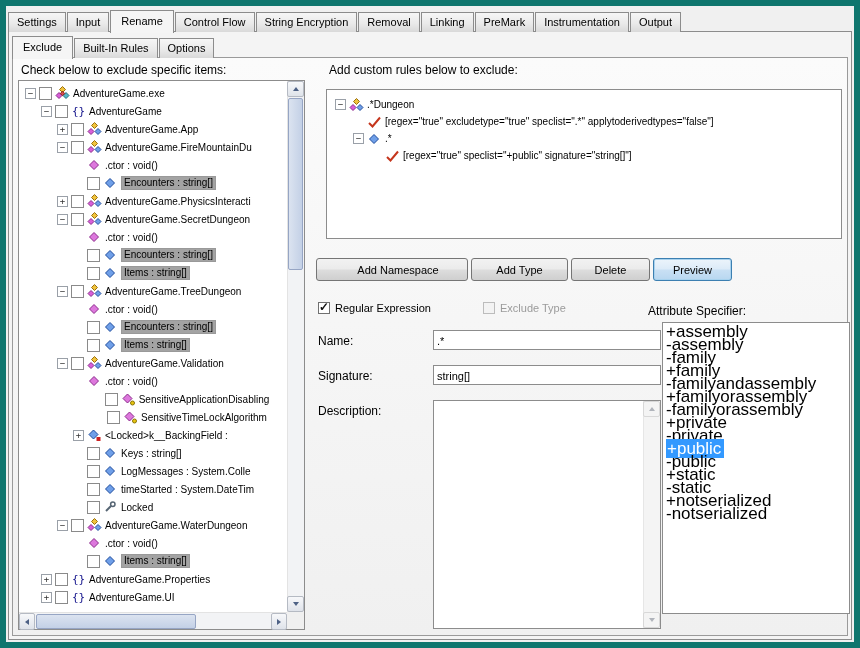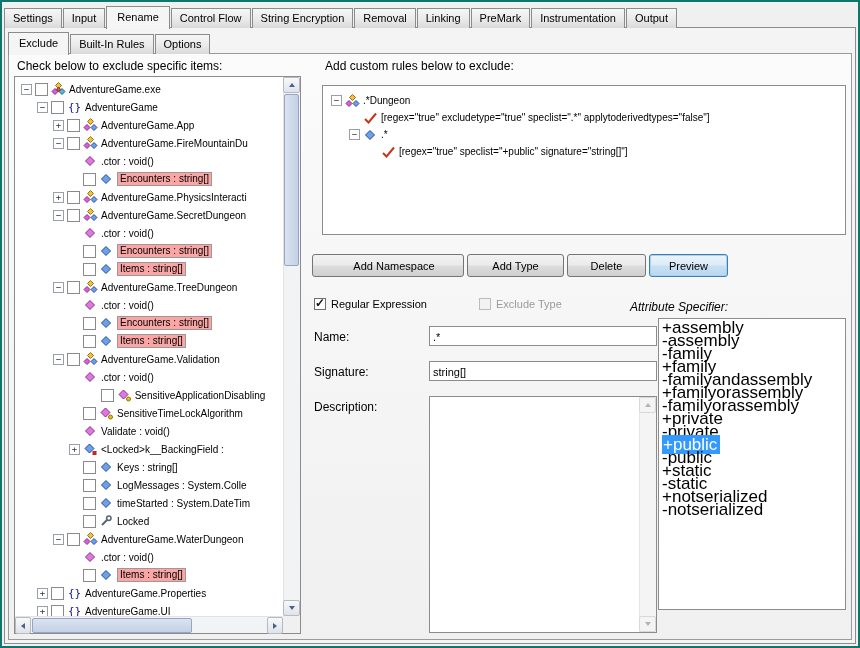--- a/index.html
+++ b/index.html
@@ -1,18 +1,18 @@
 <!DOCTYPE html>
 <html><head>
 <meta charset="utf-8">
 <style>
   html,body{margin:0;padding:0;width:860px;height:648px;overflow:hidden;
     font-family:"Liberation Sans",sans-serif;background:#e8e8e8;}
   .window{position:relative;width:860px;height:648px;box-sizing:border-box;
-    border:2px solid #0f766e;background:#f0f0f0;font-size:11px;color:#000;}
+    border:6px solid #0f766e;background:#f0f0f0;font-size:11px;color:#000;}
 
   
   .tabstrip{position:absolute;display:flex;align-items:flex-end;z-index:3;}
   .tab{height:19px;line-height:19px;padding:0 8px;margin-right:1px;white-space:nowrap;
     border:1px solid #8c8c8c;border-bottom:none;cursor:default;
     background:linear-gradient(#f6f6f6,#eaeaea 55%,#d9d9d9);}
   .tab.active{height:22px;line-height:21px;background:#f5f5f5;position:relative;
     margin-bottom:-1px;z-index:4;padding:0 10px;}
   #main-tabs{left:2px;top:2px;height:24px;}
   .main-page{position:absolute;left:2px;top:25px;right:2px;bottom:2px;
@@ -33,21 +33,21 @@
   
   .trow{display:flex;align-items:center;height:18px;white-space:nowrap;overflow:hidden;}
   .rules-view .trow{height:17px;}
   .expand{width:9px;height:9px;box-sizing:content-box;border:1px solid #9aa0a8;background:#fff;
     font:9px/8px "DejaVu Sans Mono",monospace;text-align:center;color:#333;margin-right:3px;flex:none;}
   .espace{width:14px;flex:none;}
   .cb{width:11px;height:11px;border:1px solid #8a8a8a;background:#fff;margin-right:3px;flex:none;}
   .ic{width:15px;height:14px;margin-right:3px;flex:none;}
   .ic svg{display:block;}
   .tl{font-size:10px;}
-  .tl.hl{background:#fca5a5;border:1px solid #999;padding:0 2px;line-height:12px;}
+  .tl.hl{background:#a3a3a3;border:1px solid #999;padding:0 2px;line-height:12px;}
 
   
   .sb-v{position:absolute;right:0;top:0;width:17px;background:#f2f3f5;border-left:1px solid #e3e3e3;box-sizing:border-box;}
   .tree-box .sb-v{bottom:17px;}
   .sb-h{position:absolute;left:0;bottom:0;right:17px;height:17px;background:#f2f3f5;border-top:1px solid #e3e3e3;box-sizing:border-box;}
   .sb-corner{position:absolute;right:0;bottom:0;width:17px;height:17px;background:#f0f0f0;}
   .sb-btn{position:absolute;width:17px;height:16px;display:flex;align-items:center;justify-content:center;
     background:linear-gradient(#f7f8fa,#dfe3ea);border:1px solid #b5bac3;box-sizing:border-box;border-radius:2px;}
   .sb-h .sb-btn{width:16px;height:17px;}
   .sb-btn.up{top:0;right:0;} .sb-btn.down{bottom:0;right:0;}
@@ -307,39 +307,30 @@
               <span class="espace"></span>
               <span class="cb"></span>
               <span class="ic">
                 <svg width="15" height="14">
                   <polygon points="6.5,2 11,6.5 6.5,11 2,6.5" fill="#dd78dd" stroke="#8d2b8d" stroke-width="1"></polygon>
                   <circle cx="11.5" cy="11" r="2" fill="#e8c50f" stroke="#8a7406"></circle>
                 </svg>
               </span>
               <span class="tl">SensitiveApplicationDisabling</span>
             </div>
-            <div class="trow" style="padding-left: 52px;">
+            <div class="trow" style="padding-left: 52px; justify-content: center;">
               <span class="espace"></span>
               <span class="cb"></span>
               <span class="ic">
                 <svg width="15" height="14">
                   <polygon points="6.5,2 11,6.5 6.5,11 2,6.5" fill="#dd78dd" stroke="#8d2b8d" stroke-width="1"></polygon>
                   <circle cx="11.5" cy="11" r="2" fill="#e8c50f" stroke="#8a7406"></circle>
                 </svg>
               </span>
               <span class="tl">SensitiveTimeLockAlgorithm</span>
-            </div>
-            <div class="trow" style="padding-left: 52px;">
-              <span class="espace"></span>
-              <span class="ic">
-                <svg width="15" height="14">
-                  <polygon points="7,2.5 11.5,7 7,11.5 2.5,7" fill="#dd78dd" stroke="#8d2b8d" stroke-width="1"></polygon>
-                </svg>
-              </span>
-              <span class="tl">Validate : void()</span>
             </div>
             <div class="trow" style="padding-left: 52px;">
               <span class="expand">+</span>
               <span class="ic">
                 <svg width="15" height="14">
                   <polygon points="6.5,2 11,6.5 6.5,11 2,6.5" fill="#6f9fe8" stroke="#1f4d9e" stroke-width="1"></polygon>
                   <rect x="9.5" y="9" width="4" height="4" fill="#cc2222"></rect>
                 </svg>
               </span>
               <span class="tl">&lt;Locked&gt;k__BackingField : </span>
@@ -512,21 +503,21 @@
 
       <div class="check" style="left:305px;top:243px;">
         <span class="cbox checked"></span>
         <span class="cl">Regular Expression</span>
       </div>
       <div class="check disabled" style="left:470px;top:243px;">
         <span class="cbox"></span>
         <span class="cl">Exclude Type</span>
       </div>
 
-      <div class="lbl" style="left:621px;top:246px;font-style:italic;">Attribute Specifier:</div>
+      <div class="lbl" style="left:635px;top:246px;">Attribute Specifier:</div>
 
       <div class="lbl" style="left:305px;top:276px;">Name:</div>
       <input class="tbox" style="left: 420px; top: 272px; width: 228px;" value=".*">
 
       <div class="lbl" style="left:305px;top:311px;">Signature:</div>
       <input class="tbox" style="left: 420px; top: 307px; width: 228px;" value="string[]">
 
       <div class="lbl" style="left:305px;top:346px;">Description:</div>
       <div class="descbox" style="left:420px;top:342px;width:228px;bottom:6px;">
         <div class="sb-v light" style="width:17px;">

